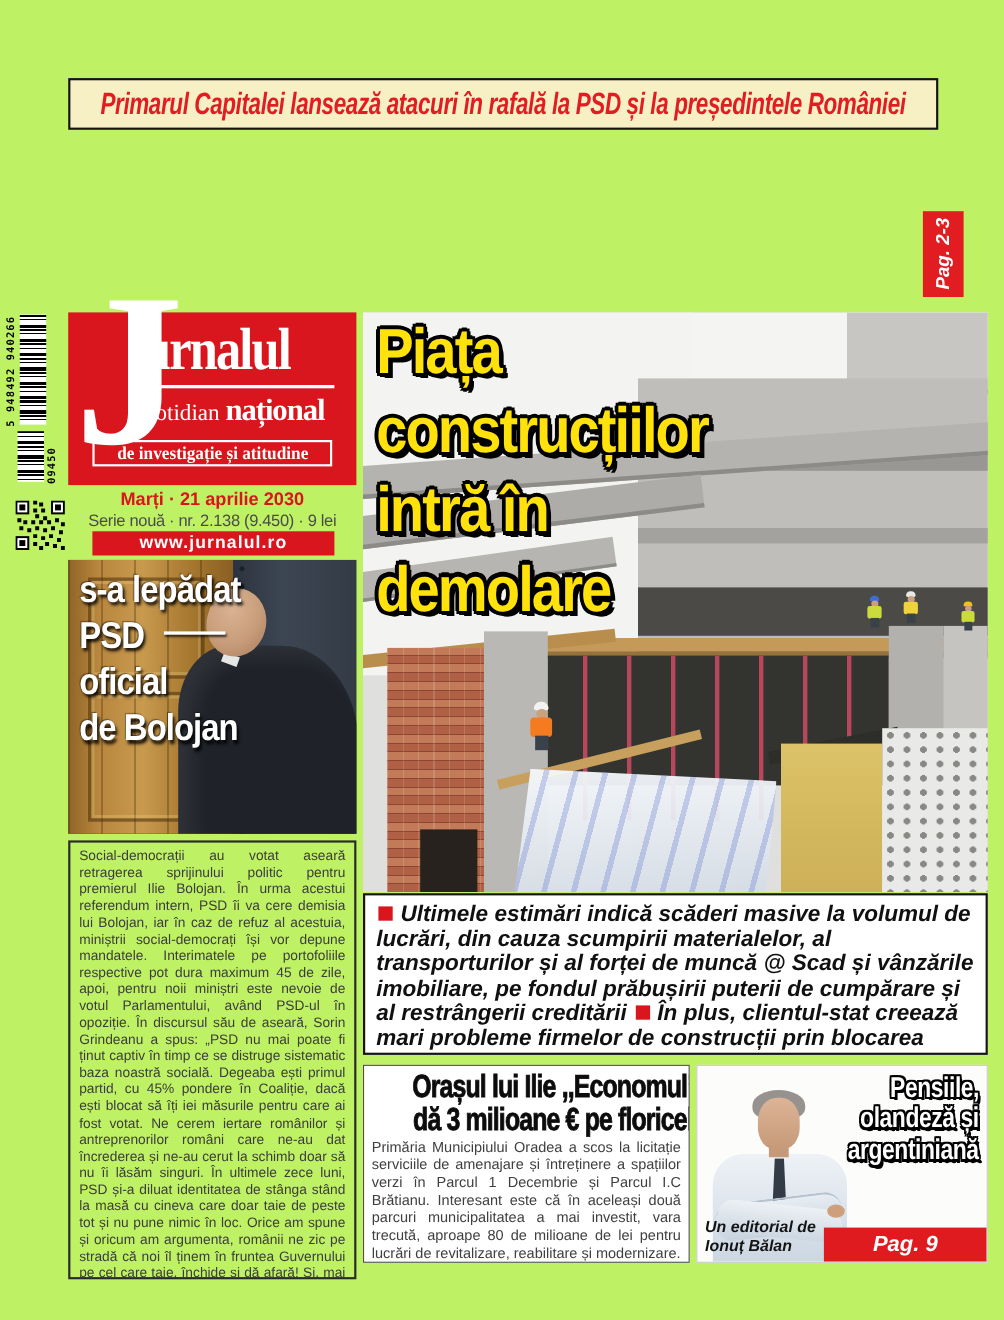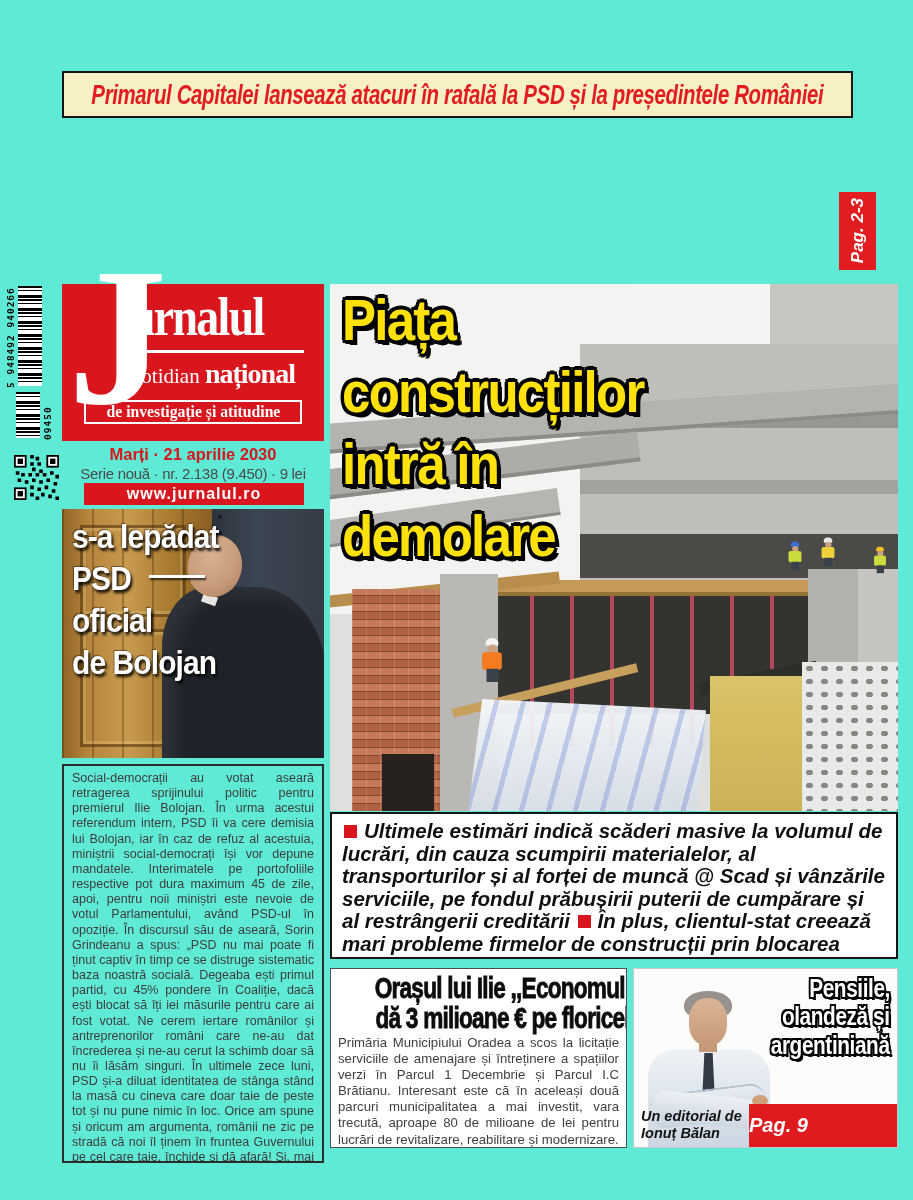--- a/index.html
+++ b/index.html
@@ -1,16 +1,16 @@
 <!DOCTYPE html>
 <html><head>
 <meta charset="utf-8">
 <style>
   html,body{margin:0;padding:0;background:#fff;}
-  .page{position:relative;width:913px;height:1200px;background:#5eead4;overflow:hidden;
+  .page{position:relative;width:913px;height:1200px;background:#bef264;overflow:hidden;
         font-family:"Liberation Sans",sans-serif;}
   .abs{position:absolute;}
 
   
   .banner{position:absolute;left:62px;top:71px;width:791px;height:47px;background:#f7f0c5;
           border:2px solid #141414;box-sizing:border-box;display:flex;align-items:center;justify-content:center;overflow:hidden;}
   .banner-text{color:#e11d22;font-weight:bold;font-style:italic;font-size:28px;white-space:nowrap;
           letter-spacing:-.5px;transform:scaleX(.73);transform-origin:50% 50%;}
 
   
@@ -126,21 +126,21 @@
   .ed-tie{left:68px;top:62px;width:13px;height:50px;background:#333c46;clip-path:polygon(18% 0,82% 0,100% 100%,0 100%);}
   .ed-arm1{left:16px;top:98px;width:116px;height:32px;background:linear-gradient(#e7edf3,#c7d2de);border-radius:16px;transform:rotate(-7deg);border-top:2px solid #b6c2ce;}
   .ed-arm2{left:18px;top:104px;width:114px;height:30px;background:linear-gradient(#edf1f5,#ccd7e2);border-radius:16px;transform:rotate(6deg);}
   .ed-hand{left:118px;top:104px;width:16px;height:12px;background:#cf9f7c;border-radius:50%;}
   .ed-headline{position:absolute;right:7px;top:4px;z-index:5;width:258px;}
   .ed-line{height:28.4px;text-align:right;}
   .ed-line span{display:inline-block;white-space:nowrap;color:#fff;font-weight:bold;font-size:26px;letter-spacing:-.5px;
       transform:scaleX(.8);transform-origin:100% 50%;
       text-shadow:-2px -2px 0 #000,0 -2px 0 #000,2px -2px 0 #000,-2px 0 0 #000,2px 0 0 #000,
                   -2px 2px 0 #000,0 2px 0 #000,2px 2px 0 #000,3px 3px 0 #000;}
-  .pag9{position:absolute;right:0;bottom:0;width:148px;height:43px;background:#e01b20;display:flex;align-items:center;justify-content:flex-start;z-index:6;}
+  .pag9{position:absolute;right:0;bottom:0;width:148px;height:31px;background:#e01b20;display:flex;align-items:center;justify-content:center;z-index:6;}
   .pag9 span{color:#fff;font-weight:bold;font-style:italic;font-size:20px;}
   .byline{position:absolute;left:7px;bottom:5px;z-index:6;font-weight:bold;font-style:italic;font-size:14.5px;line-height:17px;color:#141414;}
 </style>
 </head>
 <body>
 
 <div class="page">
 
   <div class="banner">
     <span class="banner-text">Primarul Capitalei lansează atacuri în rafală la PSD și la președintele României</span>
@@ -264,21 +264,21 @@
       <div class="p2-line"><span>Piața</span></div>
       <div class="p2-line"><span>construcțiilor</span></div>
       <div class="p2-line"><span>intră în</span></div>
       <div class="p2-line"><span>demolare</span></div>
     </div>
   </div>
 
   <div class="lead">
     <i class="sq"></i><span>Ultimele estimări indică scăderi masive la volumul de lucrări, din cauza scumpirii materialelor, al transporturilor și al forței de muncă</span>
     <span>@</span>
-    <span>Scad și vânzările serviciile, pe fondul prăbușirii puterii de cumpărare și al restrângerii creditării</span>
+    <span>Scad și vânzările imobiliare, pe fondul prăbușirii puterii de cumpărare și al restrângerii creditării</span>
     <i class="sq"></i><span>În plus, clientul-stat creează mari probleme firmelor de construcții prin blocarea unor proiecte și plăți restante pe perioade lungi</span>
     <span class="pref">Pag. 6-7</span>
   </div>
 
   <div class="city">
     <div class="city-h">
       <div><span>Orașul lui Ilie ,,Economul”</span></div>
       <div><span>dă 3 milioane € pe floricele</span></div>
     </div>
     <div class="city-b">

